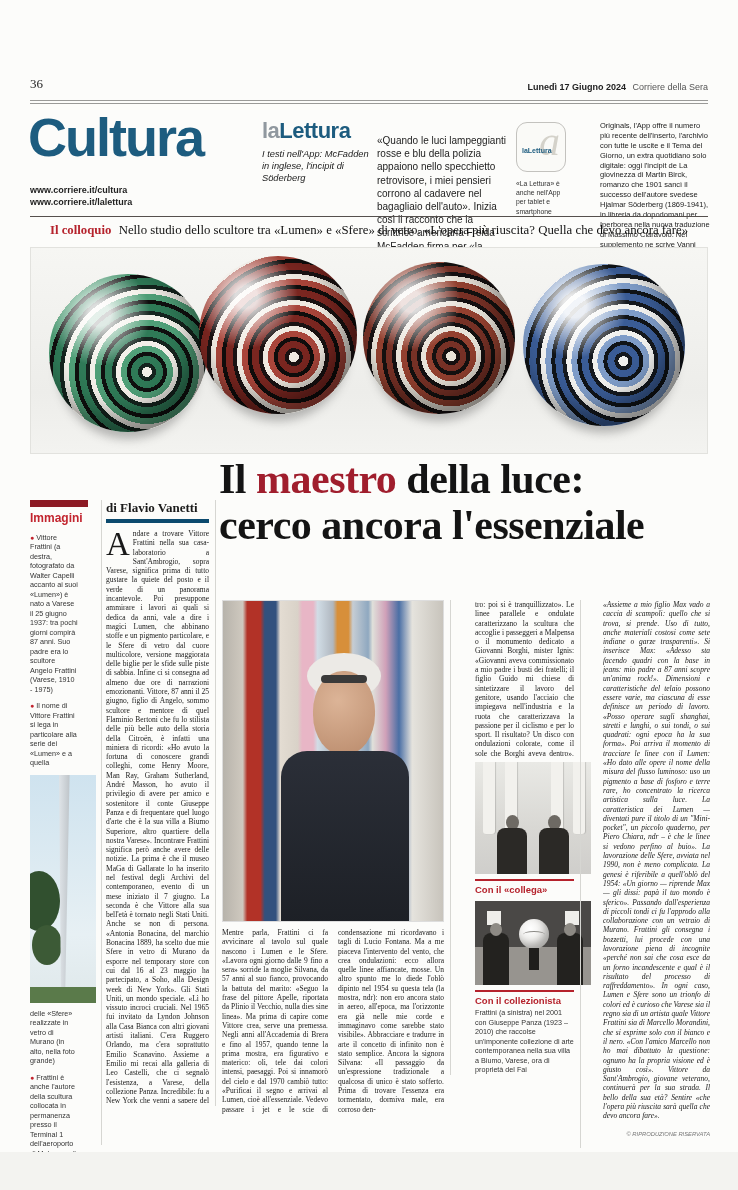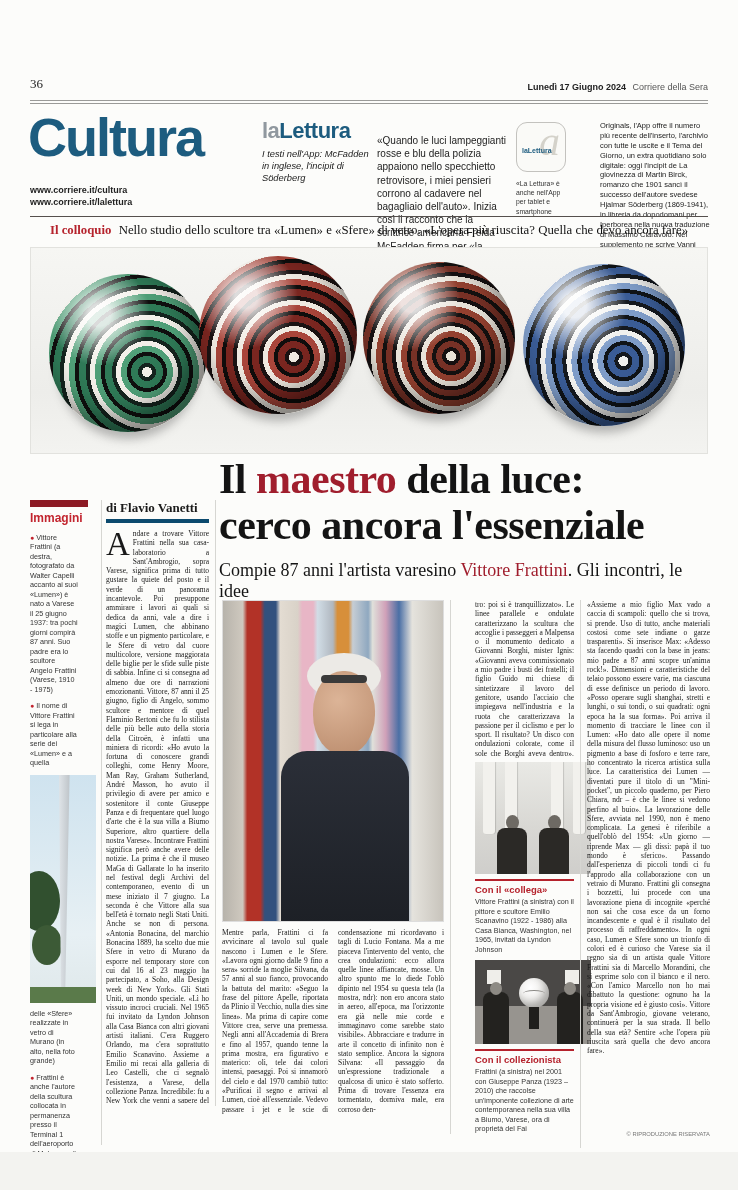--- a/index.html
+++ b/index.html
@@ -139,21 +139,21 @@
                background:radial-gradient(circle at 38% 32%, #ffffff, #d9d7d2);
                box-shadow:inset -4px -5px 7px rgba(0,0,0,.25); }
   .pz-sphere:after { content:""; position:absolute; left:4px; top:12px; width:22px; height:6px;
                      border-radius:50%; border-top:1px solid #8c8a86; }
   .pz-ped { position:absolute; left:54px; top:47px; width:10px; height:22px; background:#1f1e1c; }
   .pz-fig { position:absolute; bottom:0; width:26px; height:52px; border-radius:8px 8px 0 0; background:#23221f; }
   .pz-fig i { display:block; width:12px; height:13px; border-radius:50%; background:#8d8a84; margin:-10px auto 0; }
 
   
   .col5block { position:absolute; left:580px; top:600px; width:130px; height:548px;
-               border-left:1px solid #d6d6d2; padding-left:6px; }
+               border-left:1px solid #d6d6d2; padding-left:22px;font-style:italic; }
   .col5block .bodytext { height:528px; overflow:hidden; }
   .closing { font-family:"Liberation Sans", sans-serif; font-size:5.8px; color:#777; text-align:right; margin-top:3px; }
 
   .footerband { position:absolute; left:0; right:0; bottom:0; height:38px; background:#f3f3f0; }
 </style>
 </head>
 <body>
 
 <div class="page">
 
@@ -199,23 +199,20 @@
   <div class="photo-main">
     <div class="sphere s1"></div>
     <div class="sphere s2"></div>
     <div class="sphere s3"></div>
     <div class="sphere s4"></div>
   </div>
 
   <div class="headline">
     <span>Il </span><span class="accent">maestro</span><span> della luce:</span><br>
     <span>cerco ancora l'essenziale</span>
-  </div>
-  <div class="subhead">
-    <span>Compie 87 anni l'artista varesino </span><span class="accent">Vittore Frattini</span><span>. Gli incontri, le idee</span>
   </div>
 
   <div class="sidebar">
     <div class="bar"></div>
     <div class="title">Immagini</div>
     <p><span class="dot">●</span><span>Vittore Frattini (a destra, fotografato da Walter Capelli accanto ai suoi «Lumen») è nato a Varese il 25 giugno 1937: tra pochi giorni compirà 87 anni. Suo padre era lo scultore Angelo Frattini (Varese, 1910 - 1975)</span></p>
     <p><span class="dot">●</span><span>Il nome di Vittore Frattini si lega in particolare alla serie dei «Lumen» e a quella</span></p>
     <div class="side-photo">
       <div class="tree1"></div>
       <div class="tree2"></div>
@@ -253,21 +250,20 @@
       <div class="figure" style="left:22px; bottom:0">
         <div class="fig-head"></div>
           <div class="fig-body"></div>
       </div>
       <div class="figure" style="left:64px; bottom:0">
         <div class="fig-head"></div>
           <div class="fig-body"></div>
       </div>
     </div>
     <div class="cap-title">Con il «collega»</div>
-    <div class="cap-text">Vittore Frattini (a sinistra) con il pittore e scultore Emilio Scanavino (1922 - 1986) alla Casa Bianca, Washington, nel 1965, invitati da Lyndon Johnson</div>
     <div class="photo-panza">
       <i class="art-sq" style="left:12px"></i>
       <i class="art-sq" style="right:12px"></i>
       <div class="pz-fig" style="left:8px">
           <i></i>
         </div>
       <div class="pz-fig" style="right:8px">
           <i></i>
         </div>
       <div class="pz-sphere"></div>

